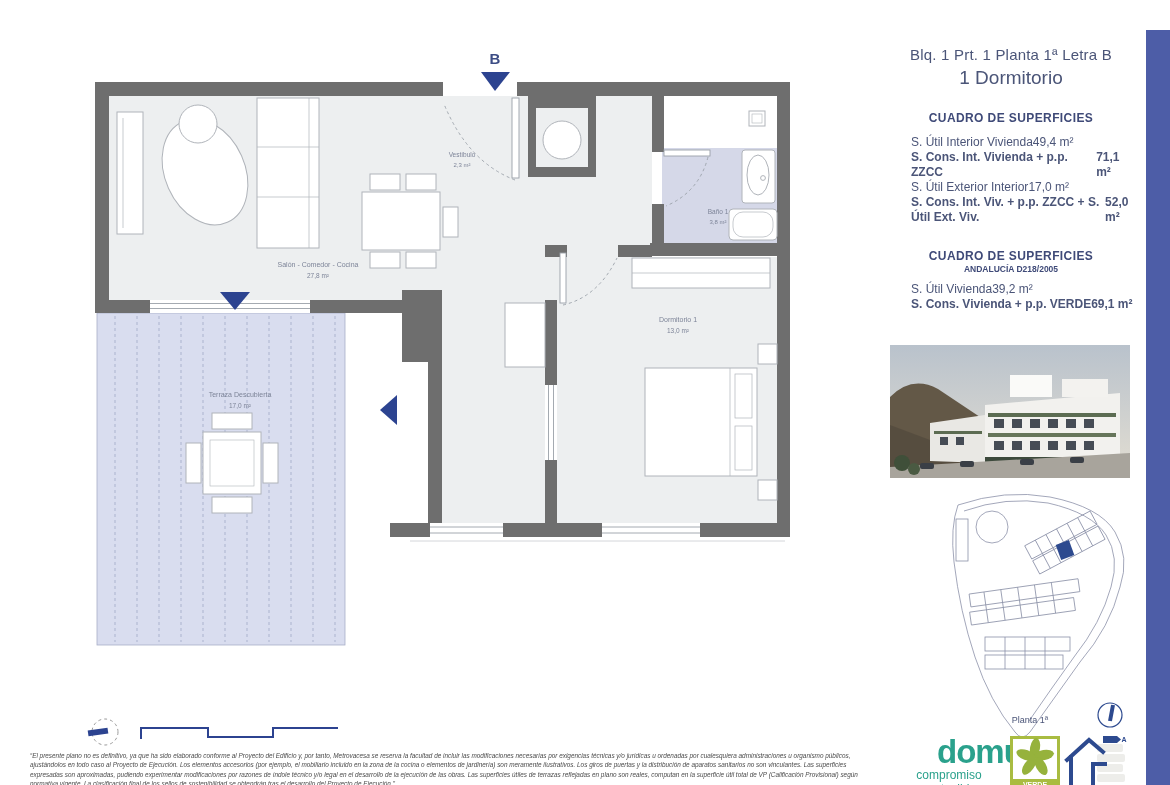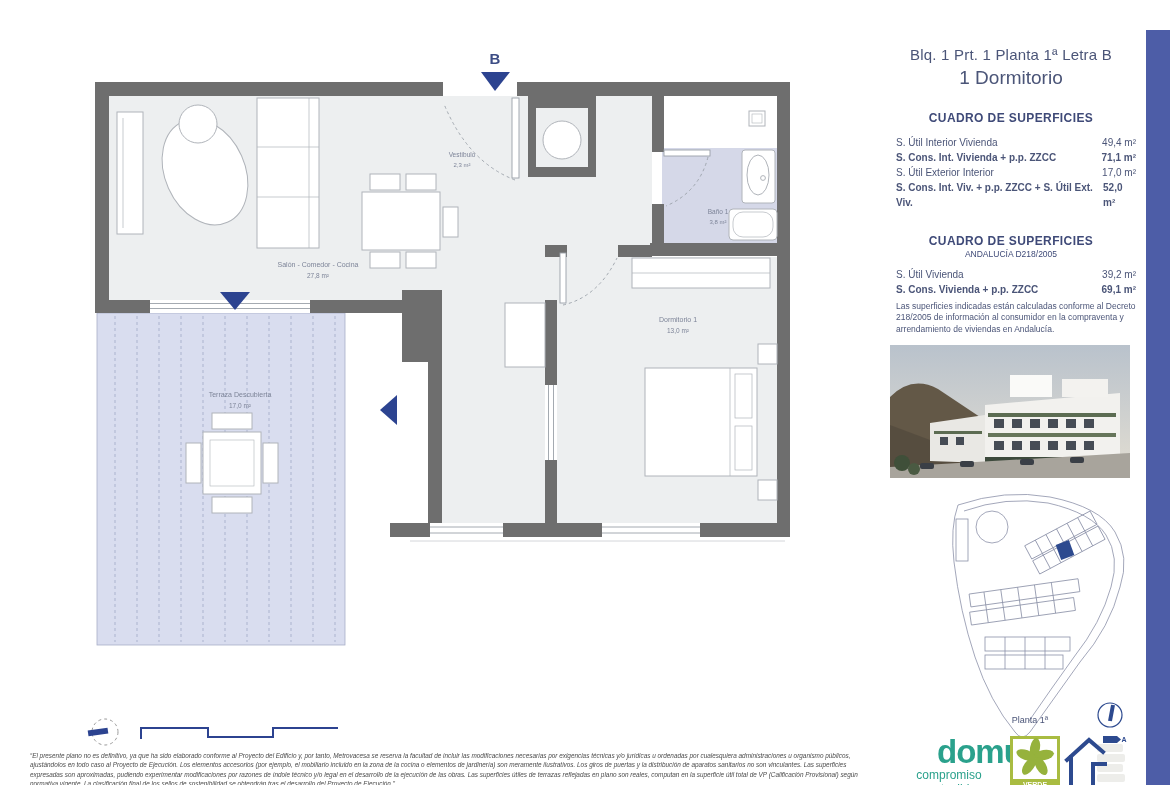--- a/index.html
+++ b/index.html
@@ -4,23 +4,23 @@
 <style>
   html,body{margin:0;padding:0;}
   body{width:1170px;height:785px;position:relative;overflow:hidden;background:#ffffff;
        font-family:"Liberation Sans",sans-serif;}
   .abs{position:absolute;}
   
   .rightcol{position:absolute;left:882px;top:46px;width:258px;color:#4b5578;}
   .doc-title{font-size:15px;text-align:center;color:#4b5578;letter-spacing:.2px;}
   .doc-subtitle{font-size:19px;text-align:center;margin-top:4px;color:#4b5578;}
   .tbl-head{font-size:12px;font-weight:bold;text-align:center;color:#3f4a78;letter-spacing:.4px;margin-top:22px;}
-  .tbl-subhead{font-size:8.5px;font-weight:normal;text-align:center;color:#3f4a78;margin-top:1px;}
+  .tbl-subhead{font-size:8.5px;font-weight:bold;text-align:center;color:#3f4a78;margin-top:1px;}
   .rows{margin-top:10px;padding:0 4px 0 14px;}
-  .row{display:flex;justify-content:space-between;font-size:10px;line-height:15px;color:#4b5578;}
+  .row{display:flex;font-size:12px;line-height:15px;color:#4b5578;margin-left:15px;}
   .row.b{font-weight:bold;}
   .note{font-size:8.5px;line-height:1.35;color:#4b5578;margin-top:4px;padding:0 4px 0 14px;}
   
   .bluebar{position:absolute;right:0;top:30px;width:24px;height:755px;background:#4d5da7;}
   
   .disclaimer{position:absolute;left:30px;top:751px;width:845px;font-size:6.4px;line-height:1.45;
               font-style:italic;color:#4a4a4a;}
   
   .domum{position:absolute;left:893px;top:737px;width:112px;text-align:center;}
   .domum .word{font-size:33px;font-weight:bold;letter-spacing:-1px;line-height:30px;margin-left:44px;}
@@ -236,25 +236,24 @@
   </div>
 
   <div class="tbl-head" style="margin-top:24px">CUADRO DE SUPERFICIES</div>
   <div class="tbl-subhead">ANDALUCÍA D218/2005</div>
   <div class="rows" style="margin-top:8px">
     <div class="row">
         <span>S. Útil Vivienda</span>
         <span>39,2 m²</span>
       </div>
     <div class="row b">
-        <span>S. Cons. Vivienda + p.p. ZZCC</span>
+        <span>S. Cons. Vivienda + p.p. VERDE</span>
         <span>69,1 m²</span>
       </div>
   </div>
-  <div class="note">Las superficies indicadas están calculadas conforme al Decreto 218/2005 de información al consumidor en la compraventa y arrendamiento de viviendas en Andalucía.</div>
 </div>
 
 <svg class="abs" style="left:890px;top:345px" width="240" height="133" viewBox="0 0 240 133">
   <defs>
     <linearGradient id="sky" x1="0" y1="0" x2="0" y2="1">
       <stop offset="0" stop-color="#b9c2cc"></stop>
         <stop offset="1" stop-color="#e3ded2"></stop>
     </linearGradient>
   </defs>
   <rect width="240" height="133" fill="url(#sky)"></rect>

